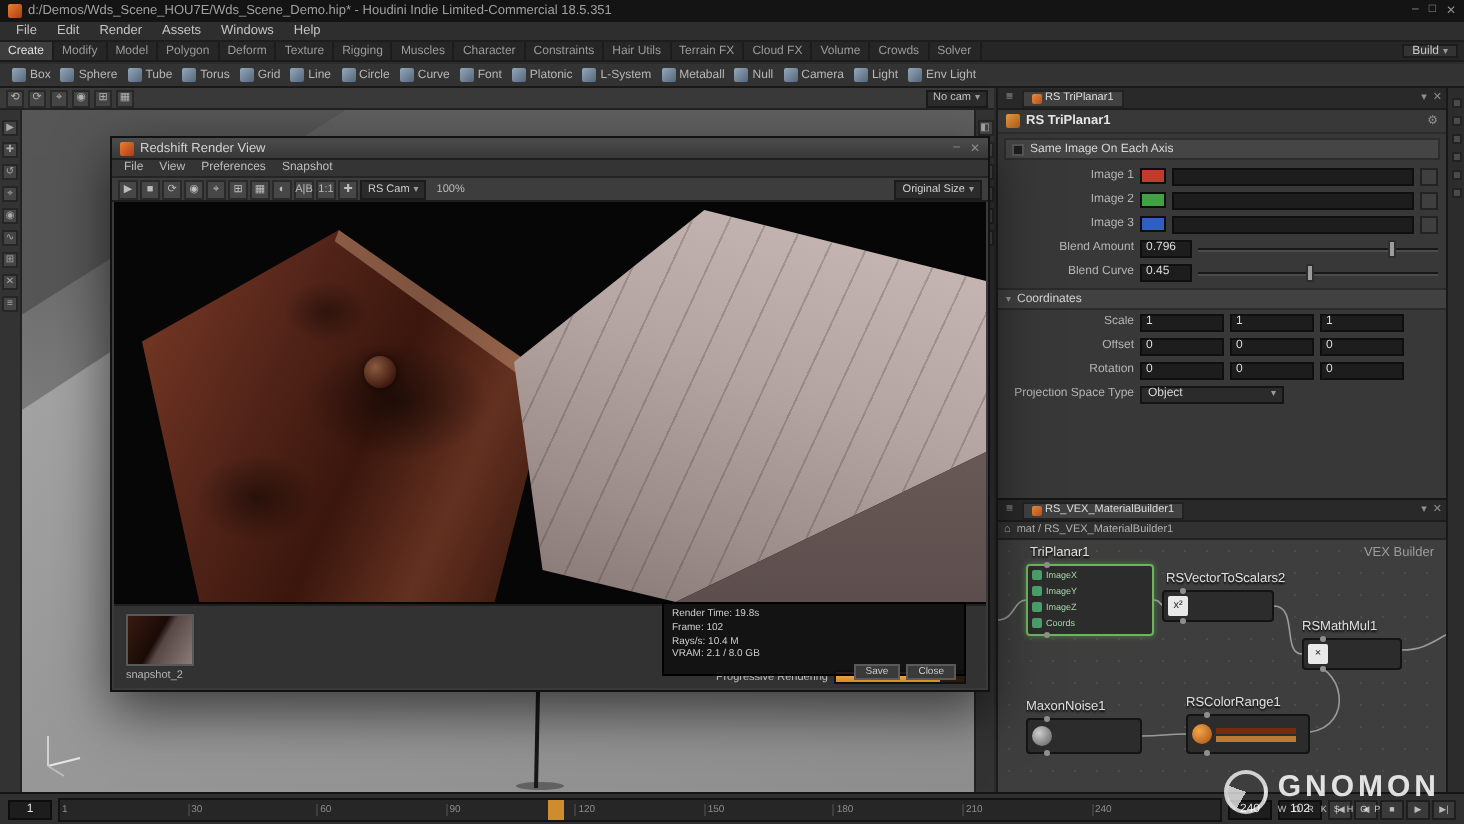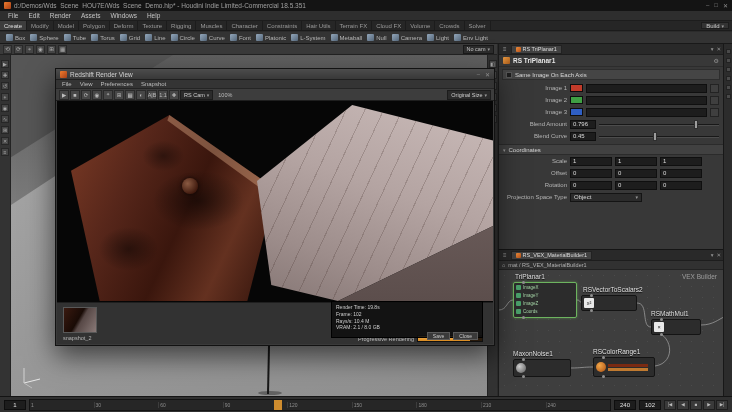--- a/index.html
+++ b/index.html
@@ -555,14 +555,21 @@
       </div>
       <div class="prog">
         <span>Progressive Rendering</span>
         <span class="pbar">
             <span class="pfill" style="width: 82%;"></span>
           </span>
       </div>
     </div>
   </div>
 
+  <div class="watermark">
+    <span class="wlogo"></span>
+    <span>
+      <div class="wbrand">GNOMON</div>
+      <div class="wsub">WORKSHOP</div>
+    </span>
+  </div>
 
 </div>
 
 </body></html>

